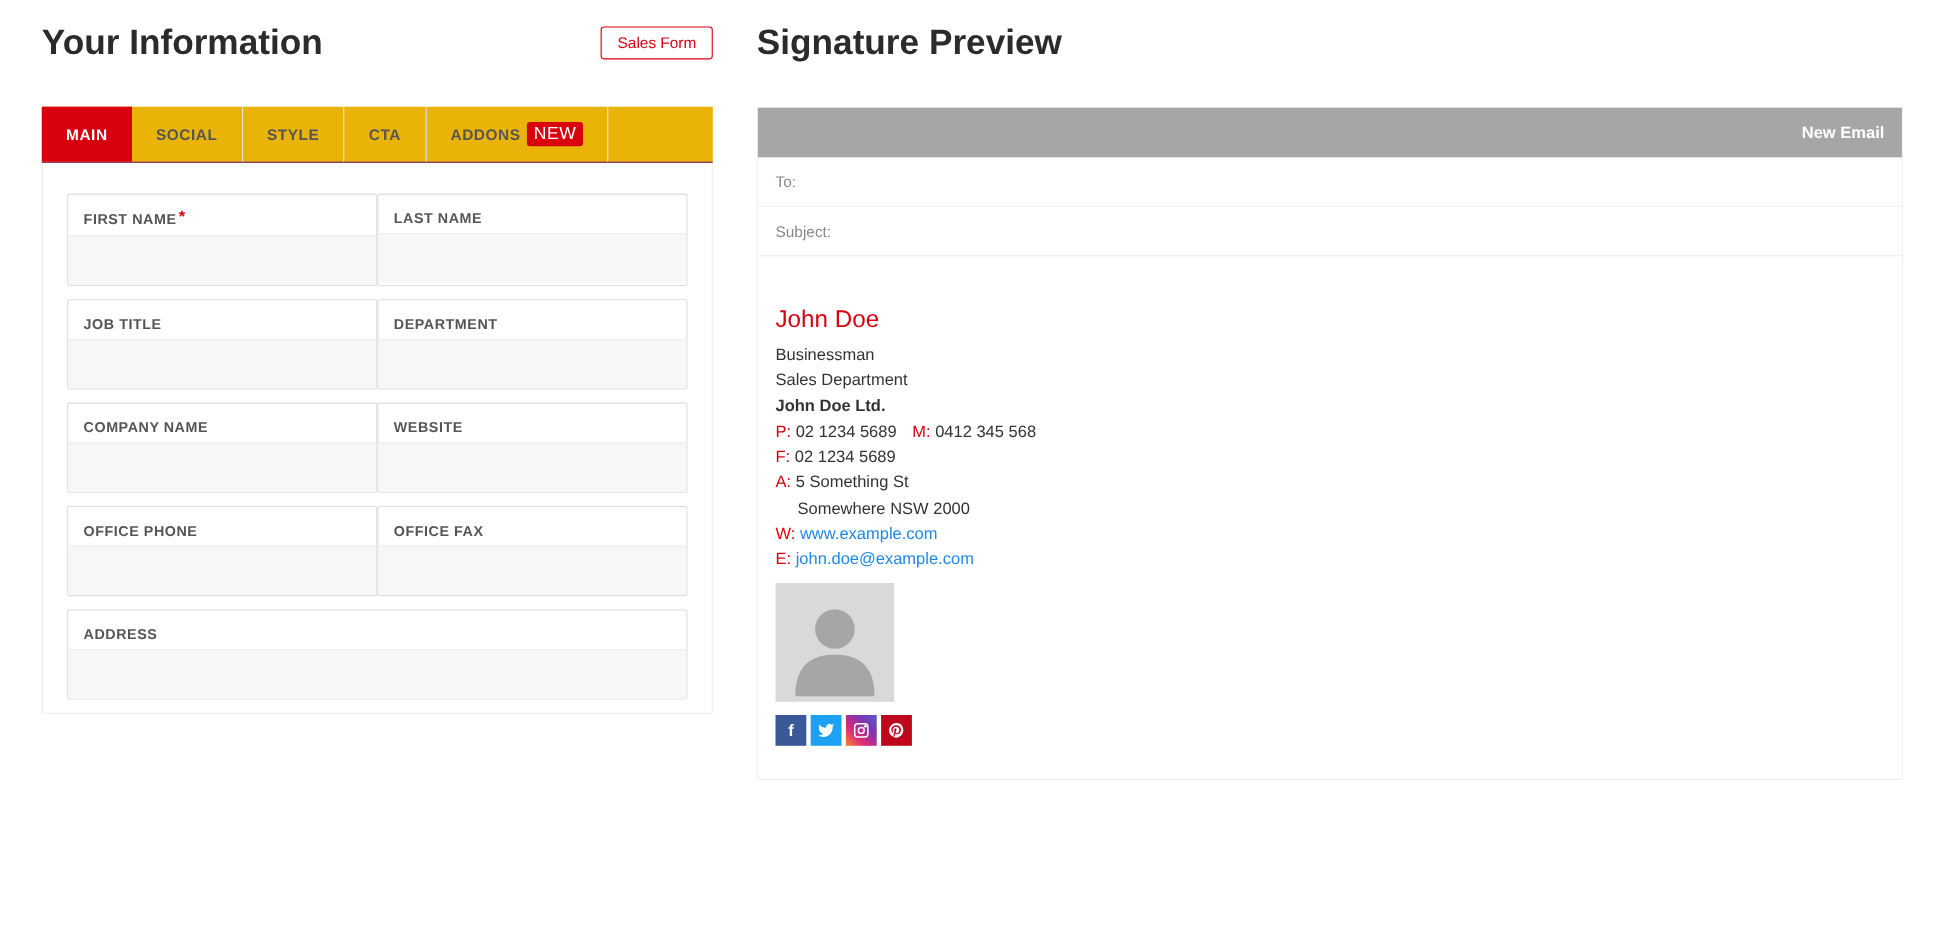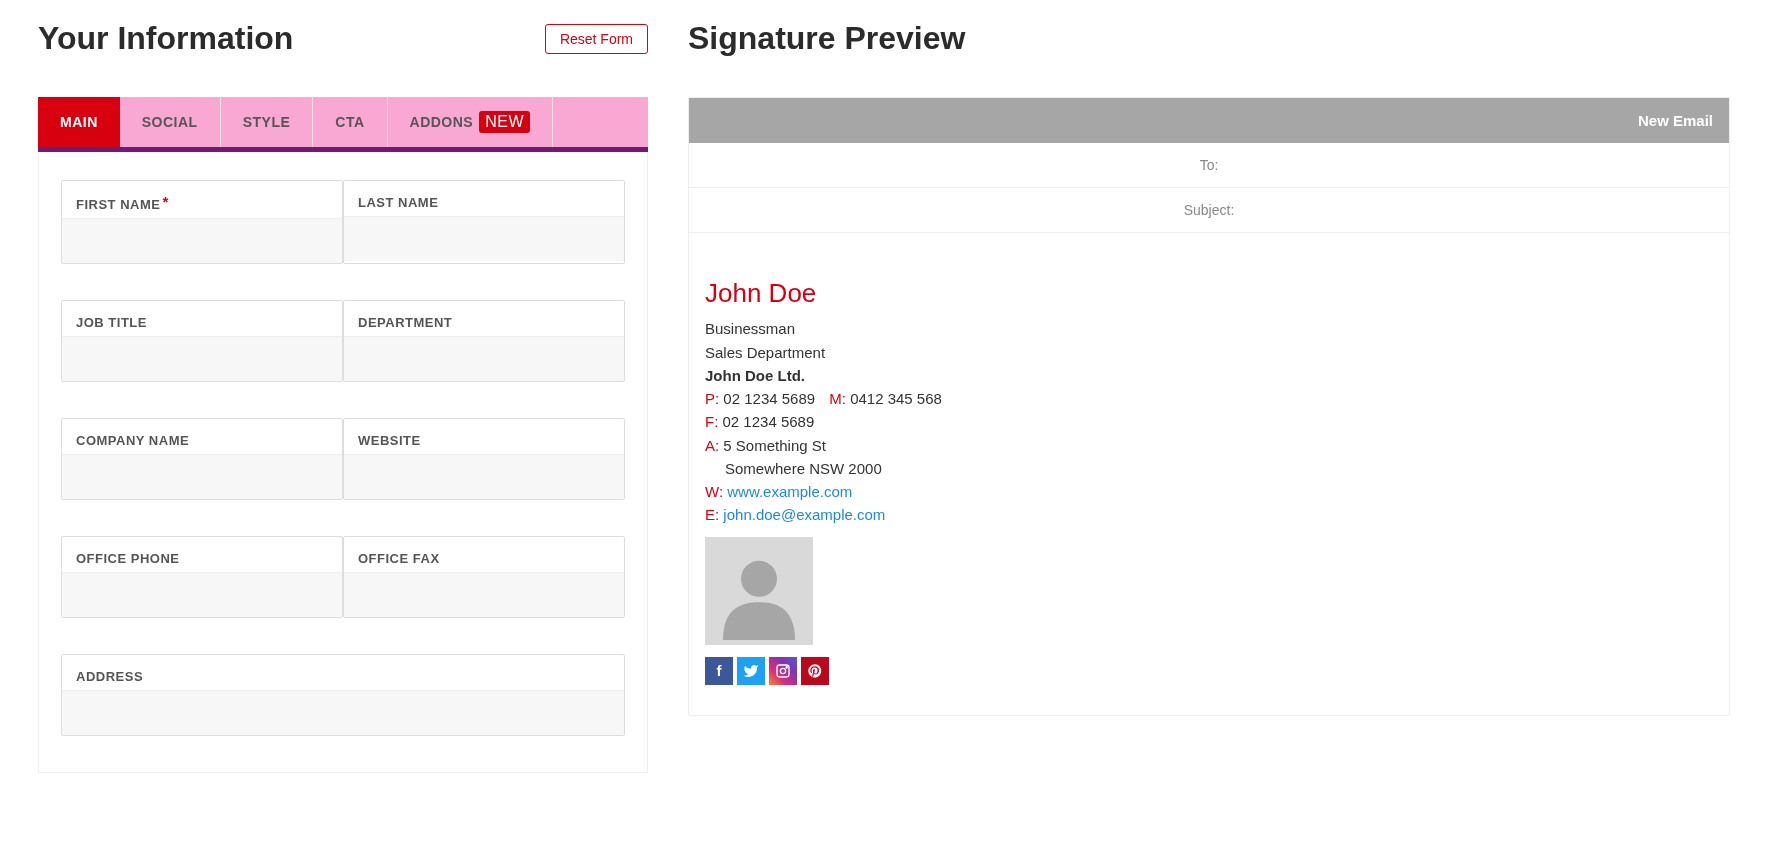--- a/index.html
+++ b/index.html
@@ -32,22 +32,22 @@
     color: #d8000f;
     background: #fff;
     padding: 6px 14px;
     border-radius: 3px;
     font-size: 14px;
     cursor: pointer;
   }
   
   .tabs {
     display: flex;
-    background: #f9a8d4;
-    border-bottom: 5px solid #701a75;
+    background: #eab308;
+    border-bottom: 1px solid #701a75;
   }
   .tab {
     padding: 14px 22px;
     font-size: 14px;
     font-weight: 600;
     letter-spacing: .5px;
     color: #555;
     cursor: pointer;
     border-right: 1px solid #e1e1e1;
     display: flex;
@@ -68,21 +68,21 @@
     border-radius: 3px;
   }
   
   .form-body {
     border: 1px solid #eee;
     border-top: none;
     padding: 28px 22px 0 22px;
   }
   .form-row {
     display: flex;
-    margin-bottom: 36px;
+    margin-bottom: 12px;
   }
   .form-row.full .field { flex: 1; }
   .field {
     flex: 1;
     border: 1px solid #ddd;
     border-radius: 2px;
   }
   .field-label {
     padding: 14px 14px 6px 14px;
     font-size: 13px;
@@ -117,30 +117,29 @@
     font-weight: 600;
     padding: 14px 16px;
     font-size: 15px;
     text-align: right;
   }
   .preview-field {
     padding: 14px 16px;
     border-bottom: 1px solid #eee;
     color: #888;
     font-size: 14px;
-    text-align: center;
   }
   .sig {
     padding: 40px 16px 30px 16px;
     line-height: 1.55;
     font-size: 15px;
   }
   .sig-name {
     color: #d8000f;
-    font-size: 26px;
+    font-size: 22px;
     font-weight: 400;
     margin-bottom: 4px;
   }
   .sig-company { font-weight: 700; }
   .sig-line .lbl { color: #d8000f; font-weight: 400; }
   .sig-line .mlbl { margin-left: 10px; }
   .sig-link { color: #1e88e5; }
   .sig-addr-indent { padding-left: 20px; }
   .avatar {
     width: 108px;
@@ -165,21 +164,21 @@
   .pt { background: #bd081c; }
 </style>
 </head>
 <body>
 
 <div class="wrap">
 
   <div class="left">
     <div class="col-header">
       <h2 class="col-title">Your Information</h2>
-      <button class="reset-btn">Reset Form</button>
+      <button class="reset-btn">Sales Form</button>
     </div>
 
     <div class="tabs">
       <div class="tab active">
           <span>MAIN</span>
         </div>
       <div class="tab">
           <span>SOCIAL</span>
         </div>
       <div class="tab">

